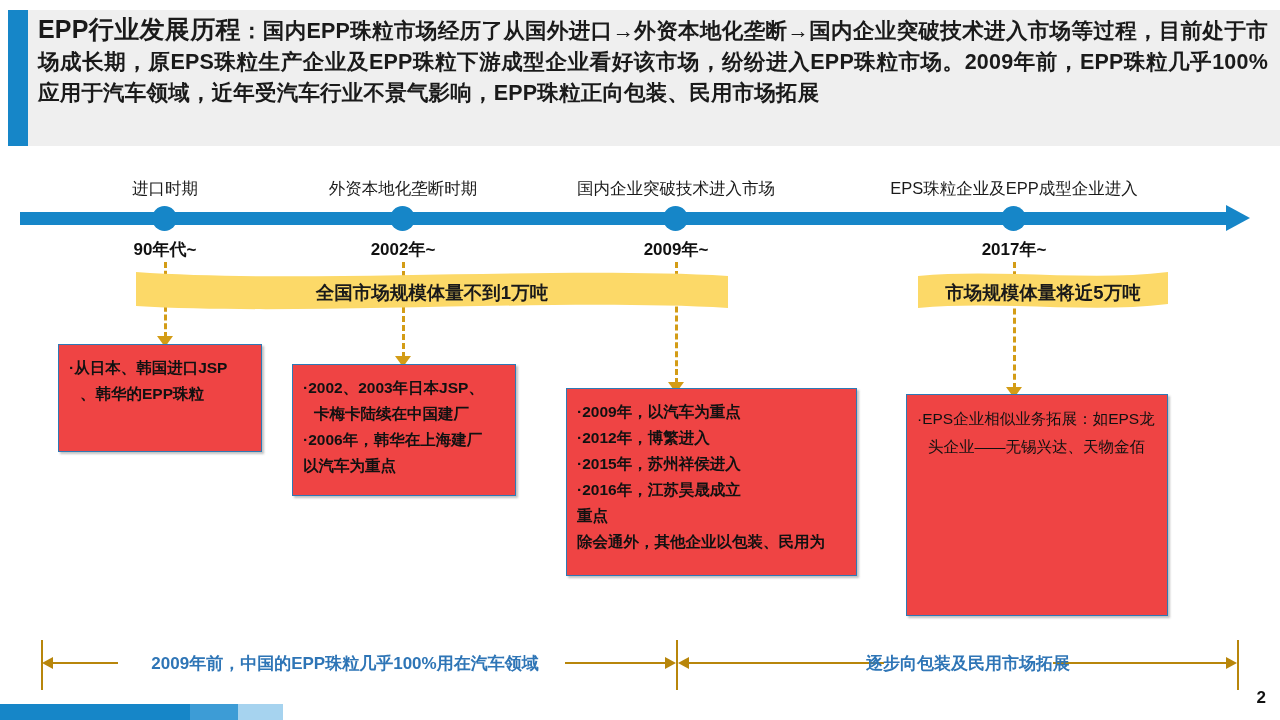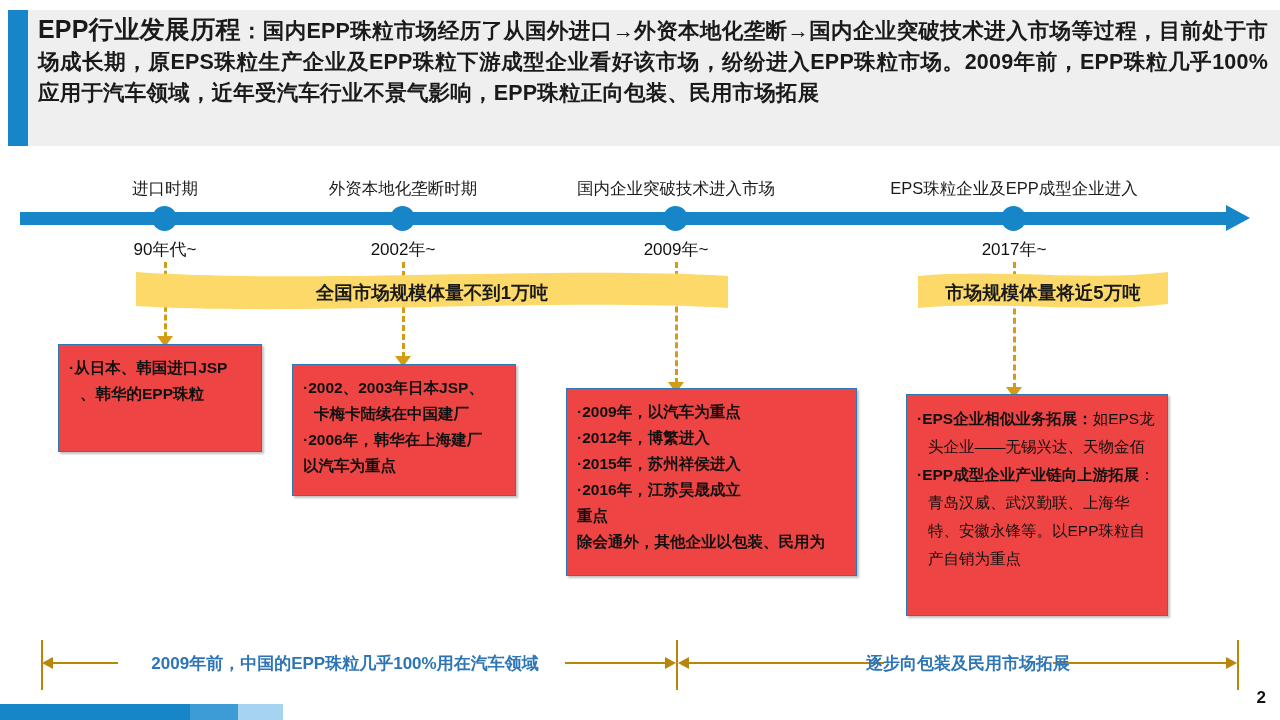--- a/index.html
+++ b/index.html
@@ -49,21 +49,21 @@
     background:#1686c8;
   }
   .tl-top-label{
     position:absolute;top:178px;
     font-size:16.5px;color:#1a1a1a;font-weight:normal;
     text-align:center;white-space:nowrap;
     transform:translateX(-50%);
   }
   .tl-year{
     position:absolute;top:238px;
-    font-size:17px;color:#111;font-weight:normal;
+    font-size:17px;color:#111;font-weight:bold;
     text-align:center;white-space:nowrap;
     transform:translateX(-50%);
   }
 
   
   .conn{position:absolute;width:3px;background:transparent;
         border-left:3px dashed #d39c16;}
   .conn-head{
     position:absolute;width:0;height:0;
     border-left:8px solid transparent;
@@ -90,21 +90,21 @@
     box-sizing:border-box;
     padding:10px 9px 8px 10px;
     font-size:15.5px;
     line-height:26px;
     color:#111;
     font-weight:bold;
   }
   .cbox p{margin:0;}
   .cbox .hang{padding-left:11px;text-indent:-11px;}
   .cbox.light{font-weight:normal;}
-  .cbox.light b{font-weight:bold;}
+  .cbox.light b{font-weight:normal;}
 
   
   .tick{position:absolute;width:2px;background:#b8860b;}
   .mline{position:absolute;height:2px;background:#b8860b;}
   .mhead{
     position:absolute;width:0;height:0;
     border-top:6px solid transparent;
     border-bottom:6px solid transparent;
   }
   .mhead.left{border-right:11px solid #b8860b;}
@@ -193,21 +193,20 @@
     <p class="hang">·2009年，以汽车为重点</p>
     <p class="hang">·2012年，博繁进入</p>
     <p class="hang">·2015年，苏州祥侯进入</p>
     <p class="hang">·2016年，江苏昊晟成立</p>
     <p>重点</p>
     <p>除会通外，其他企业以包装、民用为</p>
   </div>
 
   <div class="cbox light" style="left:906px;top:394px;width:262px;height:222px;line-height:28px">
     <p class="hang"><b>·EPS企业相似业务拓展：</b><span>如EPS龙头企业——无锡兴达、天物金佰</span></p>
-    <p class="hang"><b>·EPP成型企业产业链向上游拓展</b><span>：青岛汉威、武汉勤联、上海华特、安徽永锋等。以EPP珠粒自产自销为重点</span></p>
   </div>
 
   <div class="tick" style="left:41px;top:640px;height:50px"></div>
   <div class="tick" style="left:676px;top:640px;height:50px"></div>
   <div class="tick" style="left:1237px;top:640px;height:50px"></div>
 
   <div class="mhead left" style="left:42px;top:657px"></div>
   <div class="mline" style="left:53px;top:662px;width:65px"></div>
   <div class="mline" style="left:565px;top:662px;width:100px"></div>
   <div class="mhead right" style="left:665px;top:657px"></div>

